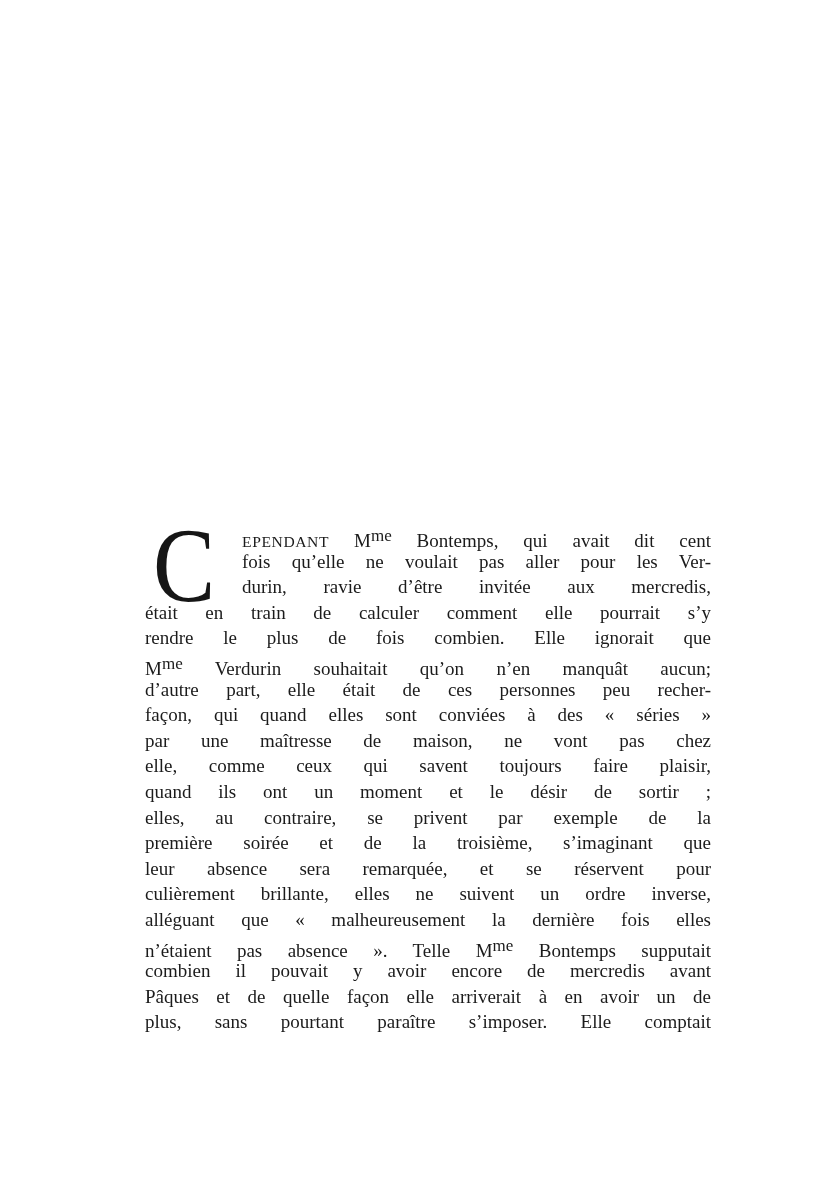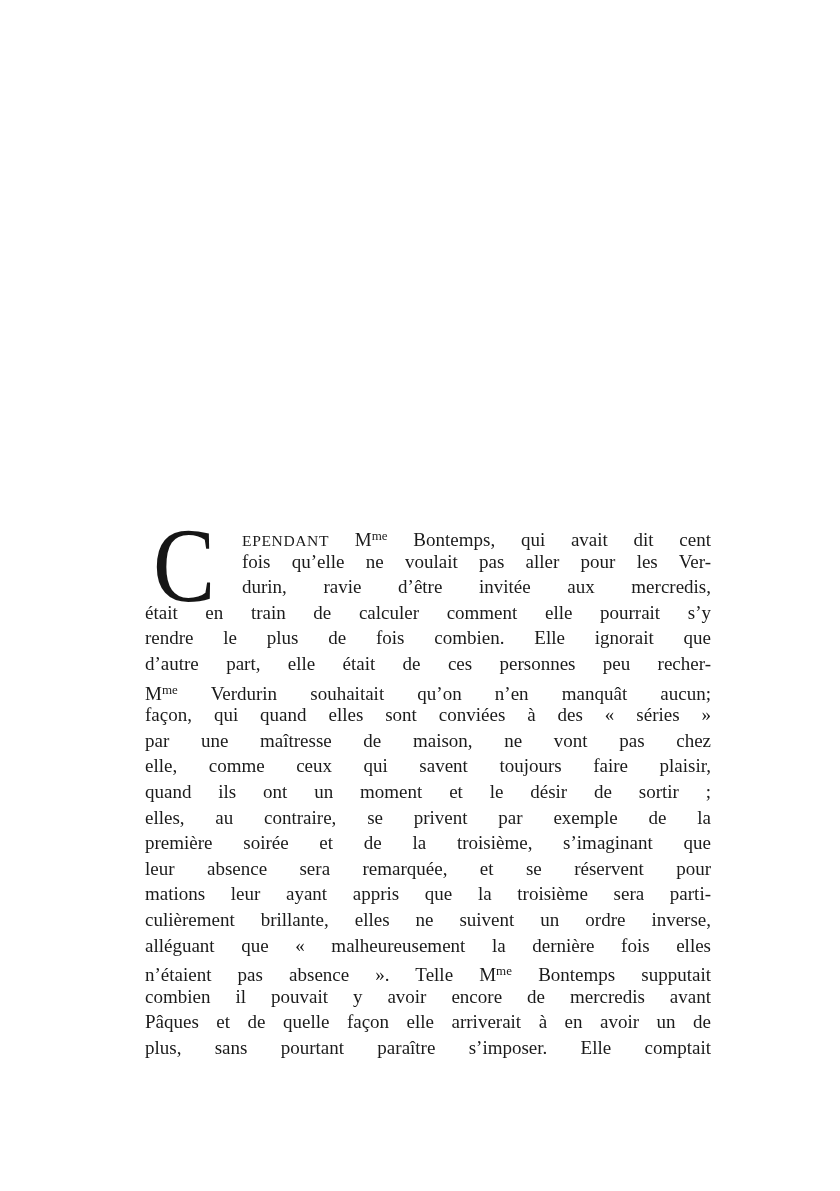--- a/index.html
+++ b/index.html
@@ -51,46 +51,45 @@
   .line.indent {
     padding-left: 97px;
   }
   .seg-normal { }
   .seg-smallcaps {
     font-size: 15.6px;
     letter-spacing: 0.6px;
     margin-top: 36px;
   }
   .seg-superscript {
-    font-size: 13px;
+    font-size: 17px;
     vertical-align: 6px;
   }
 </style>
 </head>
 <body style="background: rgb(255, 255, 255);">
 
 <div class="page">
   <div class="text-column" style="color: rgb(27, 27, 27);">
     <span class="drop-cap">C</span>
     <div id="paragraph">
         <div class="line indent"><span class="seg-smallcaps">EPENDANT</span><span class="seg-normal"> M</span><span class="seg-superscript">me</span><span class="seg-normal"> Bontemps, qui avait dit cent</span></div>
         <div class="line indent"><span class="seg-normal">fois qu’elle ne voulait pas aller pour les Ver-</span></div>
         <div class="line indent"><span class="seg-normal">durin, ravie d’être invitée aux mercredis,</span></div>
         <div class="line"><span class="seg-normal">était en train de calculer comment elle pourrait s’y</span></div>
         <div class="line"><span class="seg-normal">rendre le plus de fois combien. Elle ignorait que</span></div>
+        <div class="line"><span class="seg-normal">M</span><span class="seg-superscript">me</span><span class="seg-normal"> Verdurin souhaitait qu’on n’en manquât aucun;</span></div>
         <div class="line"><span class="seg-normal">d’autre part, elle était de ces personnes peu recher-</span></div>
-        <div class="line"><span class="seg-normal">M</span><span class="seg-superscript">me</span><span class="seg-normal"> Verdurin souhaitait qu’on n’en manquât aucun;</span></div>
         <div class="line"><span class="seg-normal">façon, qui quand elles sont conviées à des « séries »</span></div>
         <div class="line"><span class="seg-normal">par une maîtresse de maison, ne vont pas chez</span></div>
         <div class="line"><span class="seg-normal">elle, comme ceux qui savent toujours faire plaisir,</span></div>
         <div class="line"><span class="seg-normal">quand ils ont un moment et le désir de sortir ;</span></div>
         <div class="line"><span class="seg-normal">elles, au contraire, se privent par exemple de la</span></div>
         <div class="line"><span class="seg-normal">première soirée et de la troisième, s’imaginant que</span></div>
         <div class="line"><span class="seg-normal">leur absence sera remarquée, et se réservent pour</span></div>
-        <div class="line"><span class="seg-normal">mations leur ayant appris que la troisième sera parti-</span></div>
         <div class="line"><span class="seg-normal">culièrement brillante, elles ne suivent un ordre inverse,</span></div>
         <div class="line"><span class="seg-normal">alléguant que « malheureusement la dernière fois elles</span></div>
         <div class="line"><span class="seg-normal">n’étaient pas absence ». Telle M</span><span class="seg-superscript">me</span><span class="seg-normal"> Bontemps supputait</span></div>
         <div class="line"><span class="seg-normal">combien il pouvait y avoir encore de mercredis avant</span></div>
         <div class="line"><span class="seg-normal">Pâques et de quelle façon elle arriverait à en avoir un de</span></div>
         <div class="line"><span class="seg-normal">plus, sans pourtant paraître s’imposer. Elle comptait</span></div>
       </div>
   </div>
 </div>
 

